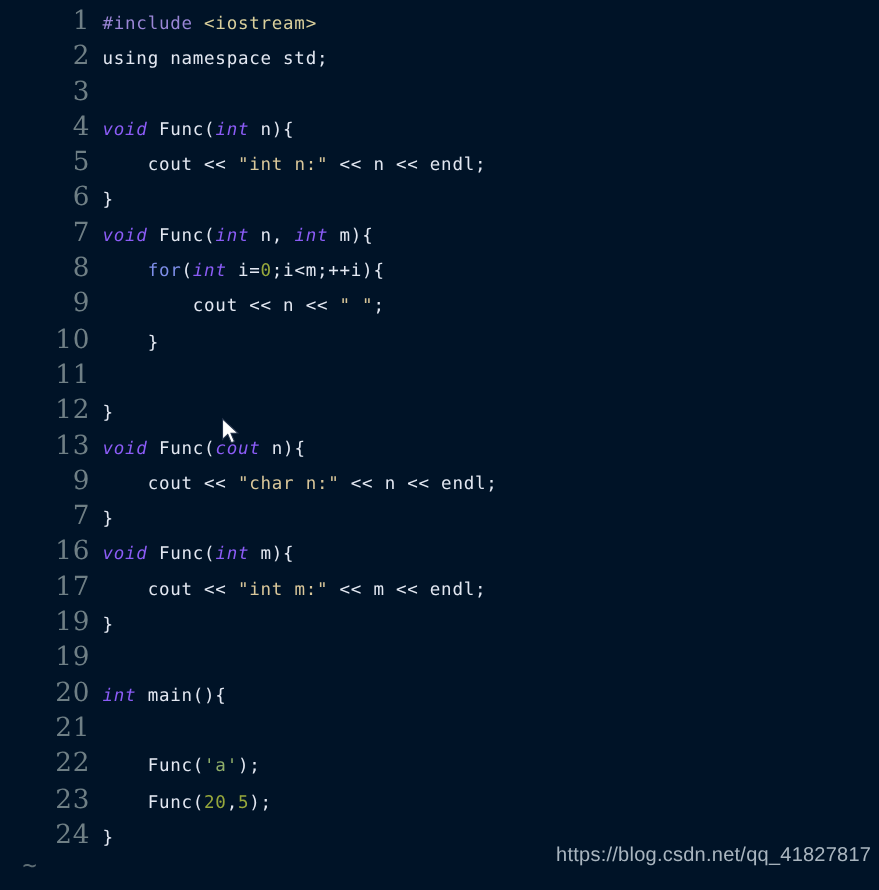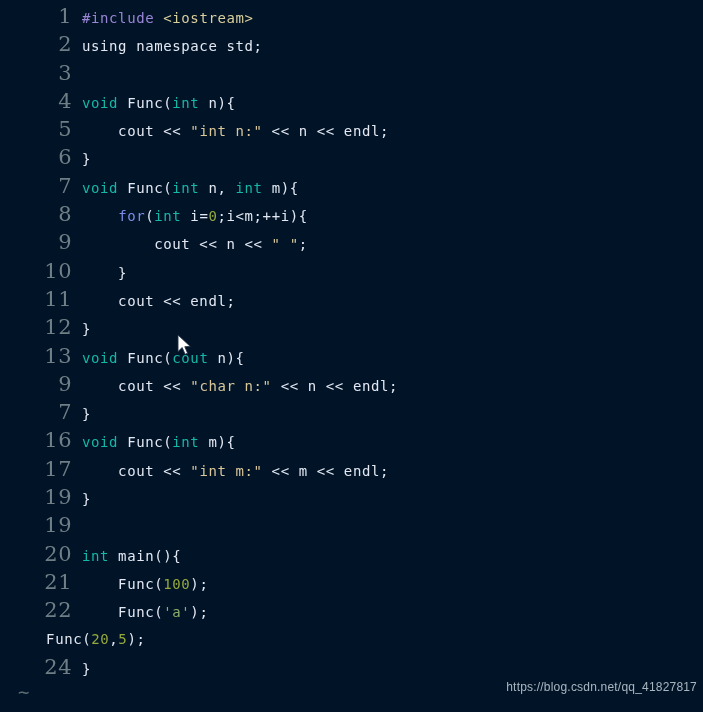--- a/index.html
+++ b/index.html
@@ -51,21 +51,21 @@
     padding-left: 10px;
     font-family: "DejaVu Sans Mono", "Liberation Mono", monospace;
     font-size: 14px;
     letter-spacing: 0.6px;
     color: #e3e8f2;
   }
 
   
   .tok-pre    { color: #9a86d6; }   
   .tok-header { color: #d9cf9c; }   
-  .tok-kw     { color: #14b8a6; }   
+  .tok-kw     { color: #8b5cf6; font-style: italic; }   
   .tok-ctl    { color: #7d8ee8; }   
   .tok-str    { color: #d9c79a; }   
   .tok-num    { color: #96a83c; }   
   .tok-chr    { color: #8fae6a; }   
   .tok-plain  { color: #e3e8f2; }
 
   .tilde-row {
     color: #5d6d74;
     font-family: "DejaVu Sans Mono", "Liberation Mono", monospace;
     font-size: 19px;
@@ -73,21 +73,21 @@
     padding-left: 18px;
     user-select: none;
   }
 
   #watermark {
     position: absolute;
     right: 6px;
     bottom: 18px;
     color: #b8c3cc;
     font-family: "Liberation Sans", sans-serif;
-    font-size: 12px;
+    font-size: 16px;
     letter-spacing: 0.2px;
     opacity: 0.92;
   }
 
   #mouse-cursor {
     position: absolute;
     left: 177px;
     top: 334px;
     width: 16px;
     height: 24px;
@@ -146,21 +146,20 @@
       <span class="content"><span class="tok-plain">        cout &lt;&lt; n &lt;&lt; </span><span class="tok-str">" "</span><span class="tok-plain">;</span></span>
     </div>
 
     <div class="line">
       <span class="gutter">10</span>
       <span class="content"><span class="tok-plain">    }</span></span>
     </div>
 
     <div class="line">
       <span class="gutter">11</span>
-      <span class="content"><span class="tok-plain">    cout &lt;&lt; endl;</span></span>
     </div>
 
     <div class="line">
       <span class="gutter">12</span>
       <span class="content"><span class="tok-plain">}</span></span>
     </div>
 
     <div class="line">
       <span class="gutter">13</span>
       <span class="content"><span class="tok-kw">void</span><span class="tok-plain"> Func(</span><span class="tok-kw">cout</span><span class="tok-plain"> n){</span></span>
@@ -196,29 +195,29 @@
       <span class="content"></span>
     </div>
 
     <div class="line">
       <span class="gutter">20</span>
       <span class="content"><span class="tok-kw">int</span><span class="tok-plain"> main(){</span></span>
     </div>
 
     <div class="line">
       <span class="gutter">21</span>
-      <span class="content"><span class="tok-plain">    Func(</span><span class="tok-num">100</span><span class="tok-plain">);</span></span>
     </div>
 
     <div class="line">
       <span class="gutter">22</span>
       <span class="content"><span class="tok-plain">    Func(</span><span class="tok-chr">'a'</span><span class="tok-plain">);</span></span>
     </div>
 
     <div class="line">
+      <span class="gutter">23</span>
       <span class="content"><span class="tok-plain">    Func(</span><span class="tok-num">20</span><span class="tok-plain">,</span><span class="tok-num">5</span><span class="tok-plain">);</span></span>
     </div>
 
     <div class="line">
       <span class="gutter">24</span>
       <span class="content"><span class="tok-plain">}</span></span>
     </div>
 
   </div>
 

